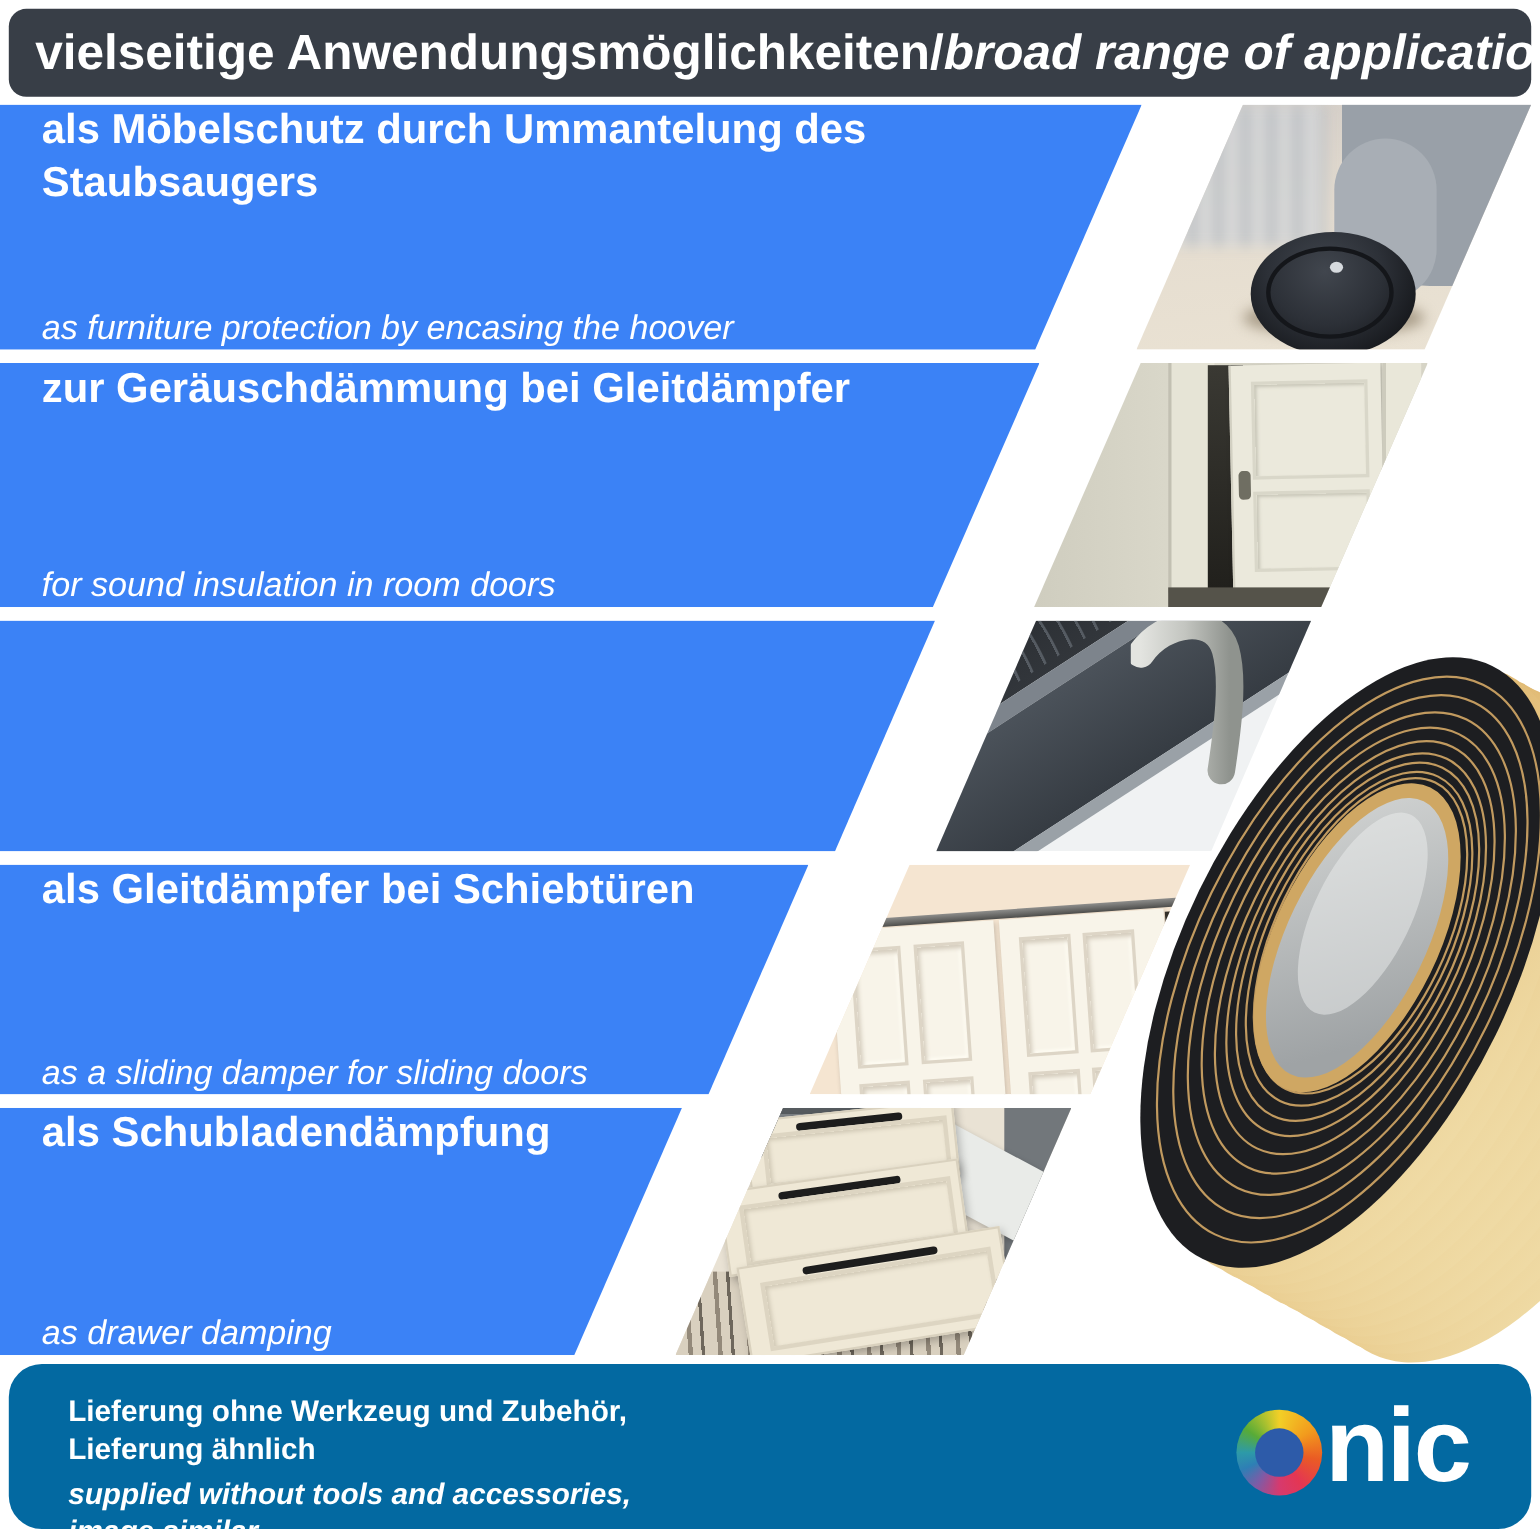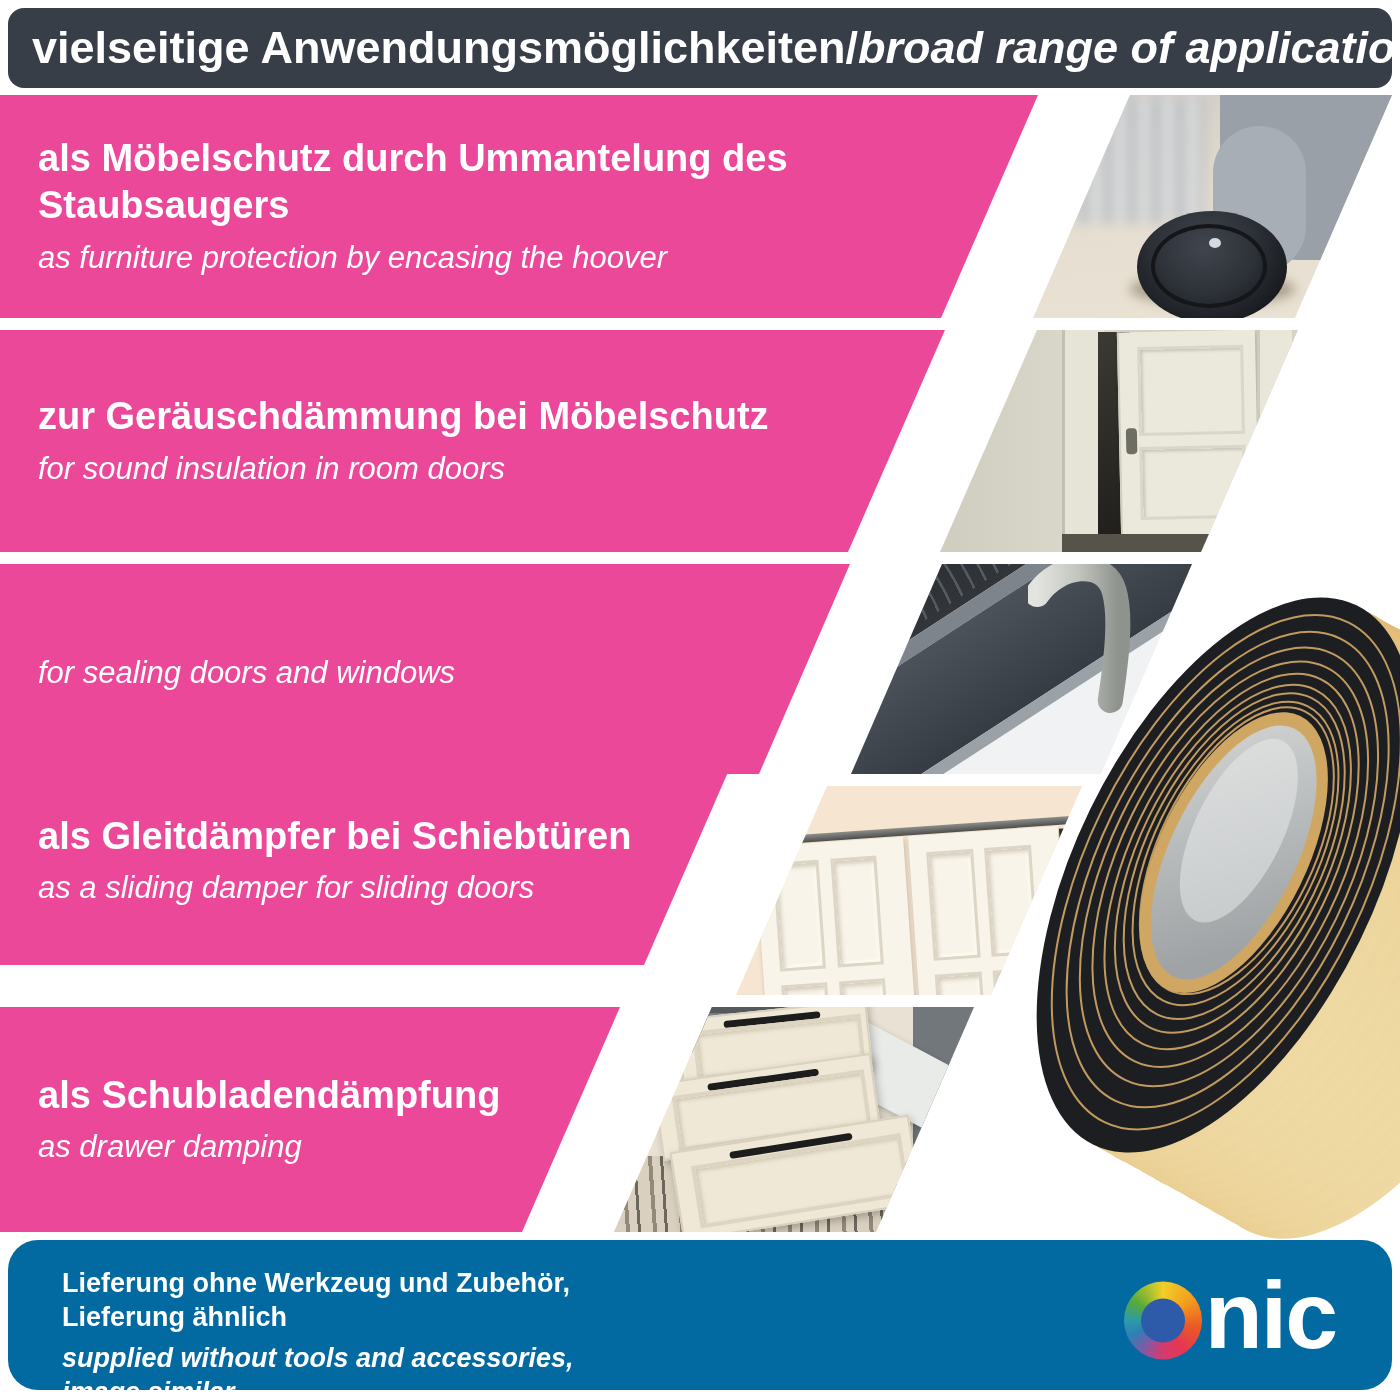--- a/index.html
+++ b/index.html
@@ -10,30 +10,30 @@
   
   .header{
     position:absolute;left:8px;top:8px;width:1384px;height:80px;
     background:#383e47;border-radius:16px;display:flex;align-items:center;
     padding-left:24px;box-sizing:border-box;color:#fff;white-space:nowrap;
   }
   .header .t-de{font-size:45px;font-weight:700;}
   .header .t-en{font-size:45px;font-weight:700;font-style:italic;}
   
   .band{
-    position:absolute;left:0;background:#ec4899;color:#fff;
-    display:flex;flex-direction:column;justify-content:center;
+    position:absolute;left:0;background:#3b82f6;color:#fff;
+    display:flex;flex-direction:column;justify-content:space-between;
     padding-left:38px;box-sizing:border-box;z-index:1;
   }
   .band .de{font-size:38px;font-weight:700;line-height:1.25;}
   .band .en{font-size:31px;font-style:italic;font-weight:400;line-height:1.3;margin-top:8px;}
   .b1{top:95px;height:223px;width:1038px;clip-path:polygon(0 0,100% 0,calc(100% - 97px) 100%,0 100%);}
   .b2{top:330px;height:222px;width:945px;clip-path:polygon(0 0,100% 0,calc(100% - 97px) 100%,0 100%);}
   .b3{top:564px;height:210px;width:850px;clip-path:polygon(0 0,100% 0,calc(100% - 91px) 100%,0 100%);}
-  .b4{top:756px;height:209px;width:735px;clip-path:polygon(0 0,100% 0,calc(100% - 91px) 100%,0 100%);}
+  .b4{top:786px;height:209px;width:735px;clip-path:polygon(0 0,100% 0,calc(100% - 91px) 100%,0 100%);}
   .b5{top:1007px;height:225px;width:620px;clip-path:polygon(0 0,100% 0,calc(100% - 98px) 100%,0 100%);}
   
   .photo{position:absolute;overflow:hidden;z-index:2;}
   .p1{left:1033px;top:95px;width:359px;height:223px;clip-path:polygon(97px 0,100% 0,calc(100% - 97px) 100%,0 100%);}
   .p2{left:940px;top:330px;width:358px;height:222px;clip-path:polygon(97px 0,100% 0,calc(100% - 97px) 100%,0 100%);}
   .p3{left:851px;top:564px;width:341px;height:210px;clip-path:polygon(91px 0,100% 0,calc(100% - 91px) 100%,0 100%);}
   .p4{left:736px;top:786px;width:346px;height:209px;clip-path:polygon(91px 0,100% 0,calc(100% - 91px) 100%,0 100%);}
   .p5{left:614px;top:1007px;width:360px;height:225px;clip-path:polygon(98px 0,100% 0,calc(100% - 98px) 100%,0 100%);}
   .photo *{position:absolute;}
   
@@ -130,25 +130,24 @@
   <div class="header">
     <span class="t-de">vielseitige Anwendungsmöglichkeiten/</span>
       <span class="t-en">broad range of applications:</span>
   </div>
 
   <div class="band b1">
     <div class="de">als Möbelschutz durch Ummantelung des Staubsaugers</div>
     <div class="en">as furniture protection by encasing the hoover</div>
   </div>
   <div class="band b2">
-    <div class="de">zur Geräuschdämmung bei Möbelschutz</div>
+    <div class="de">zur Geräuschdämmung bei Gleitdämpfer</div>
     <div class="en">for sound insulation in room doors</div>
   </div>
   <div class="band b3">
-    <div class="en">for sealing doors and windows</div>
   </div>
   <div class="band b4">
     <div class="de">als Gleitdämpfer bei Schiebtüren</div>
     <div class="en">as a sliding damper for sliding doors</div>
   </div>
   <div class="band b5">
     <div class="de">als Schubladendämpfung</div>
     <div class="en">as drawer damping</div>
   </div>
 

